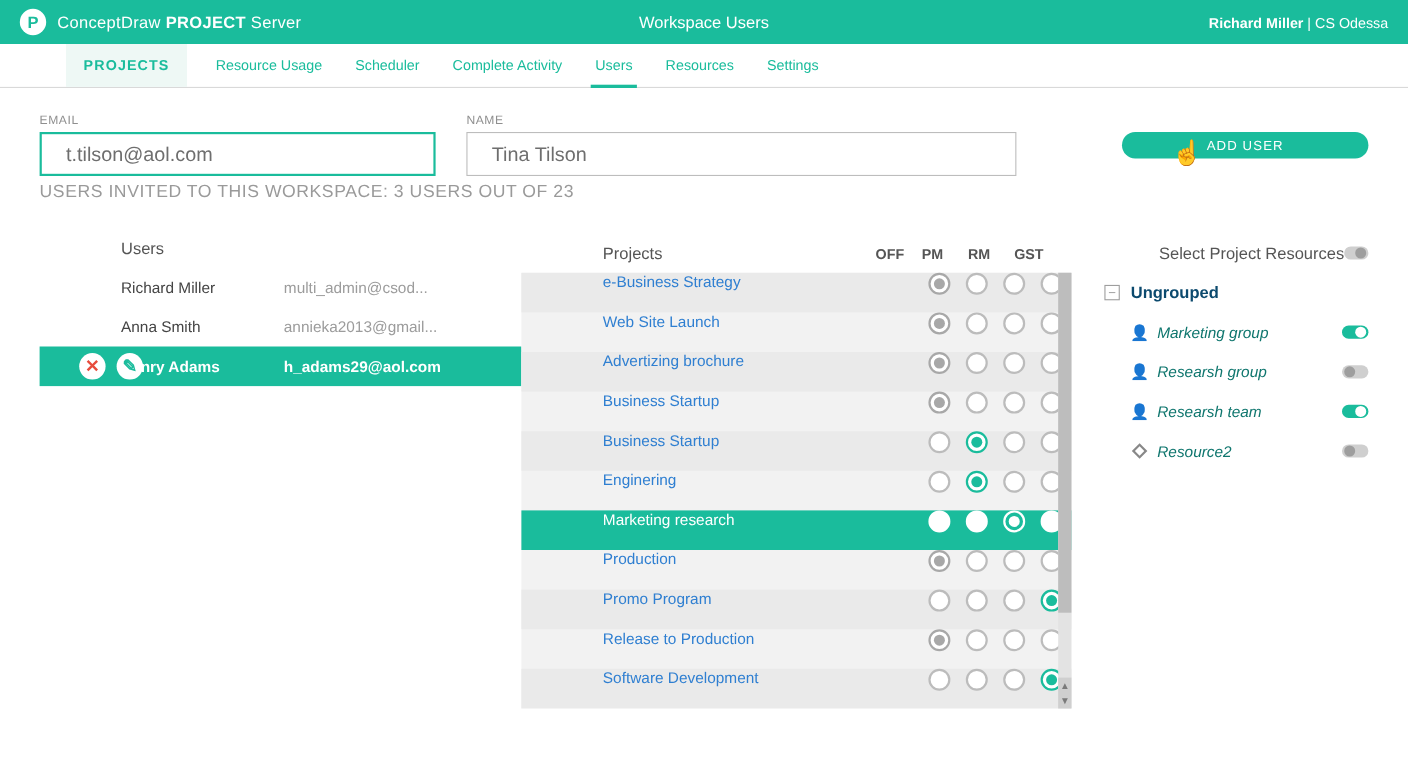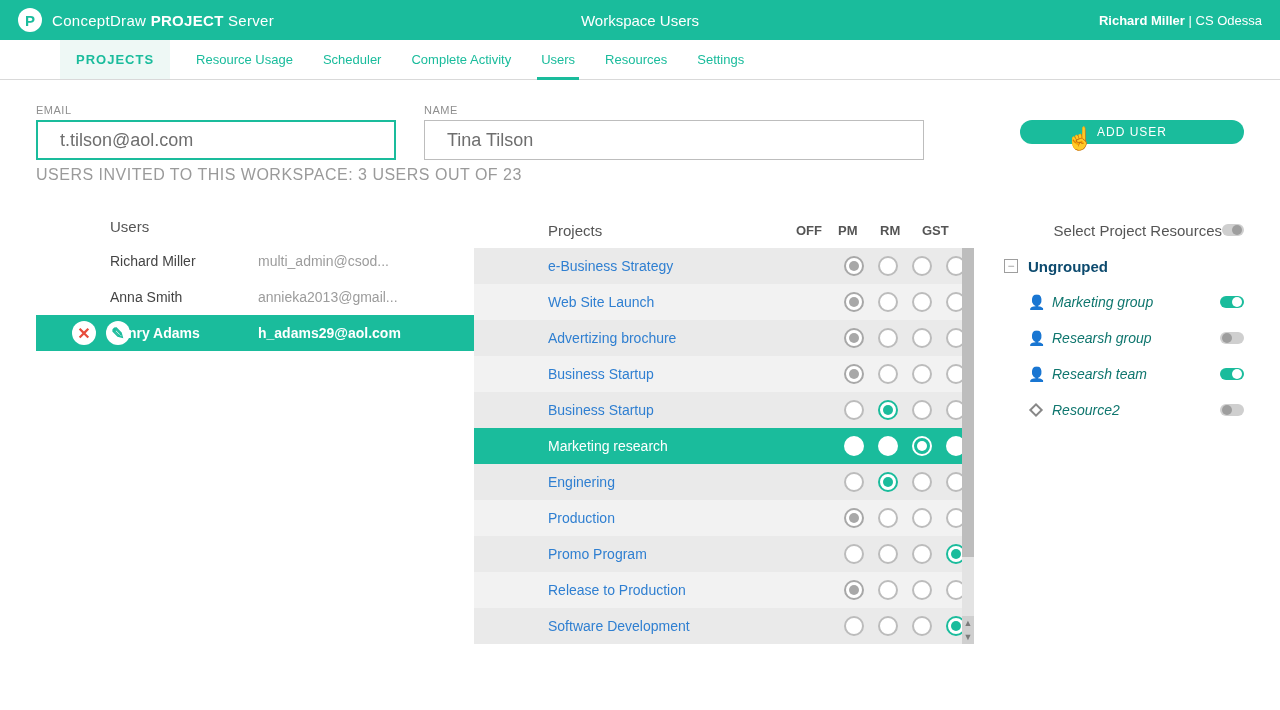--- a/index.html
+++ b/index.html
@@ -57,21 +57,21 @@
   .circle-btn.del{color:#e74c3c;font-weight:900}
   .circle-btn.edit{color:var(--teal);font-weight:900}
 
   
   .projects-col{width:500px;position:relative;display:flex;flex-direction:column}
   .proj-header{display:flex;align-items:center;height:36px}
   .proj-title{flex:1;font-size:15px;color:#555;padding-left:74px}
   .role-head{display:flex;gap:14px;font-size:13px;font-weight:700;color:#555;padding-right:24px}
   .role-head span{width:28px;text-align:left}
   .proj-body{background:var(--panel);position:relative}
-  .proj-row{height:36px;display:flex;align-items:center;padding-left:74px;padding-right:8px}
+  .proj-row{height:36px;display:flex;padding-left:74px;padding-right:8px}
   .proj-row:nth-child(even){background:var(--row-alt)}
   .proj-row .p-name{flex:1;font-size:14px;color:var(--link)}
   .proj-row.sel{background:var(--teal)!important}
   .proj-row.sel .p-name{color:#fff}
   .radios{display:flex;gap:14px}
   .radio{width:20px;height:20px;border-radius:50%;border:2px solid #bcbcbc;background:#fff;display:flex;align-items:center;justify-content:center;cursor:pointer}
   .radio::after{content:"";width:10px;height:10px;border-radius:50%;background:transparent}
   .radio.on{border-color:#a8a8a8}
   .radio.on::after{background:#a8a8a8}
   .radio.green{border-color:var(--teal)}
@@ -225,36 +225,36 @@
           </div>
           <div class="proj-row">
             <span class="p-name">Business Startup</span>
             <div class="radios">
               <span class="radio"></span>
               <span class="radio green on"></span>
               <span class="radio"></span>
               <span class="radio"></span>
             </div>
           </div>
+          <div class="proj-row">
+            <span class="p-name">Enginering</span>
+            <div class="radios">
+              <span class="radio"></span>
+              <span class="radio green on"></span>
+              <span class="radio"></span>
+              <span class="radio"></span>
+            </div>
+          </div>
           <div class="proj-row sel">
             <span class="p-name">Marketing research</span>
             <div class="radios">
               <span class="radio on solid"></span>
               <span class="radio on solid"></span>
               <span class="radio on ring"></span>
               <span class="radio on solid"></span>
-            </div>
-          </div>
-          <div class="proj-row">
-            <span class="p-name">Enginering</span>
-            <div class="radios">
-              <span class="radio"></span>
-              <span class="radio green on"></span>
-              <span class="radio"></span>
-              <span class="radio"></span>
             </div>
           </div>
           <div class="proj-row">
             <span class="p-name">Production</span>
             <div class="radios">
               <span class="radio on"></span>
               <span class="radio"></span>
               <span class="radio"></span>
               <span class="radio"></span>
             </div>

